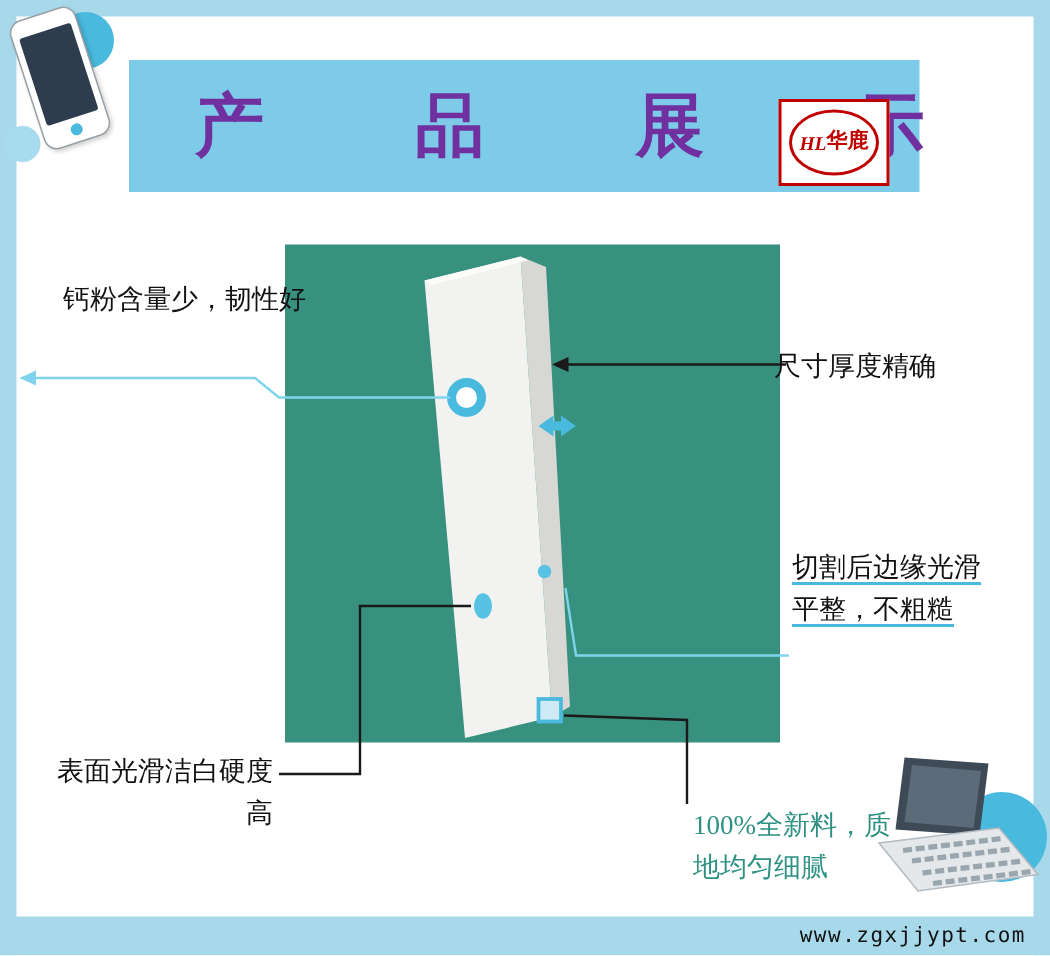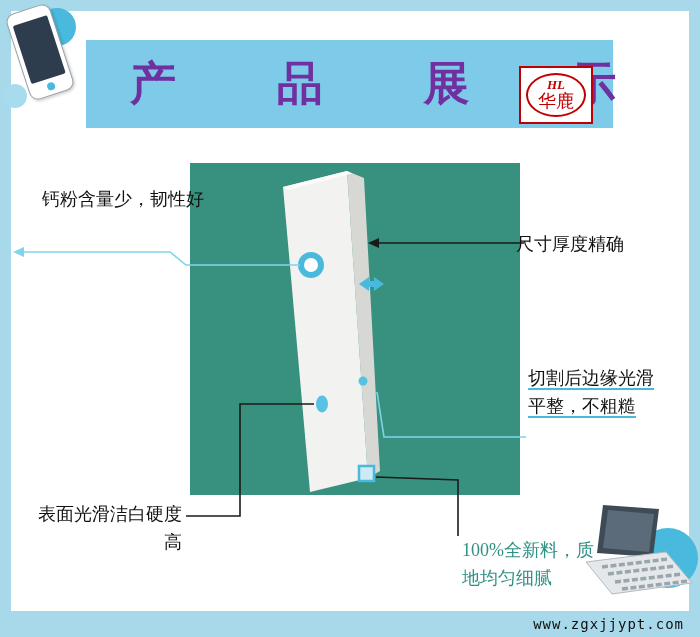--- a/index.html
+++ b/index.html
@@ -41,29 +41,29 @@
   .logo {
     position: absolute; right: 20px; top: 26px;
     width: 74px; height: 58px; background: #ffffff;
     border: 2px solid #c00000; box-sizing: border-box;
     display: flex; align-items: center; justify-content: center;
   }
   .logo-oval {
     width: 60px; height: 44px;
     border: 2px solid #c00000; border-radius: 50%;
     box-sizing: border-box; color: #c00000;
-    display: flex; flex-direction: column; align-items: center; justify-content: center;
+    display: flex; align-items: center; justify-content: center;
   }
   .logo-hl {
     font-family: "Liberation Serif", serif; font-style: italic;
     font-weight: bold; font-size: 13px; line-height: 1;
   }
   .logo-name {
     font-family: "Liberation Serif", serif;
-    font-weight: normal; font-size: 18px; line-height: 1.15;
+    font-weight: bold; font-size: 14px; line-height: 1.15;
   }
   
   .backdrop {
     position: absolute; left: 190px; top: 163px;
     width: 330px; height: 332px; background: #38907e;
   }
   
   .overlay {
     position: absolute; left: 0; top: 0;
     width: 700px; height: 637px; pointer-events: none;

